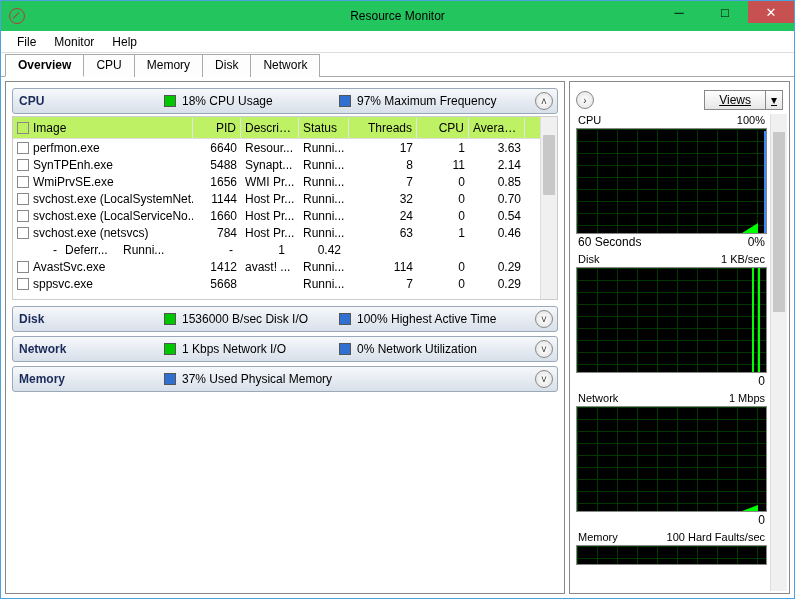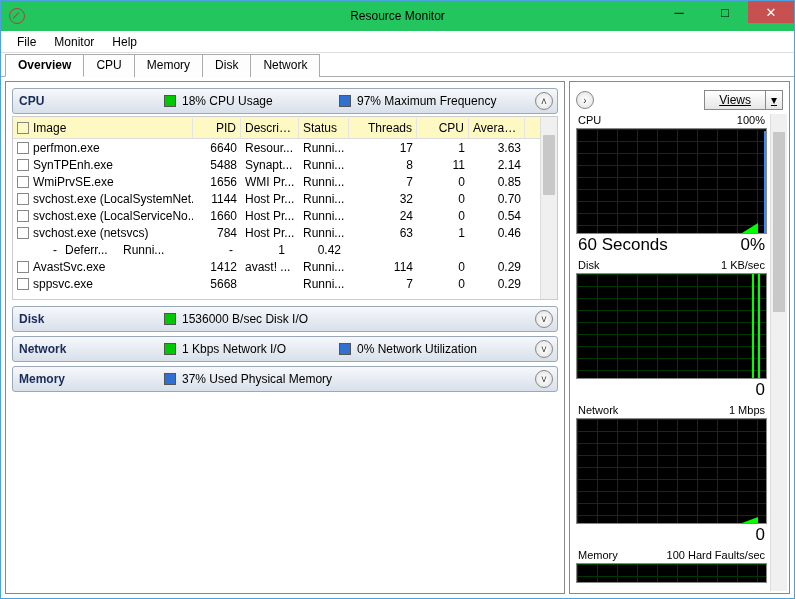--- a/index.html
+++ b/index.html
@@ -40,21 +40,21 @@
 .chip.green { background: #00c800; }
 .chip.blue  { background: #3070d0; }
 .circle-btn {
   width: 18px; height: 18px; border: 1px solid #888; border-radius: 50%;
   background: radial-gradient(#fff, #e0e0e0);
   position: absolute; right: 4px; display: flex; align-items: center; justify-content: center;
   font-size: 10px; color: #333;
 }
 
 .table-wrap { border: 1px solid #ccc; height: 184px; overflow: hidden; margin-bottom: 6px; position: relative; }
-.thead { display: flex; background: #fef9c3; border-bottom: 1px solid #ddd; height: 22px; align-items: center; }
+.thead { display: flex; background: #bef264; border-bottom: 1px solid #ddd; height: 22px; align-items: center; }
 .thead .th { border-right: 1px solid #e4e4e4; padding: 3px 4px; overflow: hidden; white-space: nowrap; text-overflow: ellipsis; }
 .tbody .tr { display: flex; height: 17px; align-items: center; }
 .tbody .td { padding: 0 4px; overflow: hidden; white-space: nowrap; text-overflow: ellipsis; }
 .col-image { width: 180px; display: flex; align-items: center; }
 .col-pid   { width: 48px; text-align: right; }
 .col-desc  { width: 58px; }
 .col-stat  { width: 50px; }
 .col-thr   { width: 68px; text-align: right; }
 .col-cpu   { width: 52px; text-align: right; }
 .col-avg   { width: 56px; text-align: right; }
@@ -70,21 +70,21 @@
 
 .graph-block { margin-bottom: 2px; }
 .graph-head { display: flex; justify-content: space-between; font-size: 11px; padding: 0 2px 2px 2px; }
 .graph-canvas { width: 100%; height: 106px; background: #000; border: 1px solid #888; position: relative; overflow: hidden; }
 .graph-grid::before {
   content: ""; position: absolute; inset: 0;
   background-image: linear-gradient(#003800 1px, transparent 1px),
                     linear-gradient(90deg, #003800 1px, transparent 1px);
   background-size: 20px 12px;
 }
-.graph-foot { display: flex; justify-content: space-between; font-size: 17px; padding: 1px 2px 2px 2px; }
+.graph-foot { display: flex; justify-content: space-between; font-size: 12px; padding: 1px 2px 2px 2px; }
 .spike { position: absolute; right: 6px; bottom: 0; width: 2px; background: #00ff00; }
 .blueline { position:absolute; right:0; top:2px; bottom:0; width:2px; background:#3a8bff; }
 .tail { position:absolute; right:8px; bottom:0; border-left:16px solid transparent; border-bottom:10px solid #00ff00;}
 .right-scroll { position: absolute; right: 2px; top: 32px; bottom: 2px; width: 17px; background: #f0f0f0; border-left: 1px solid #ddd; }
 .right-scroll .thumb { position: absolute; left: 2px; right: 2px; top: 18px; height: 180px; background: #c8c8c8; }
 .graphs-area { position: absolute; left: 6px; right: 22px; top: 32px; bottom: 2px; overflow: hidden; }
 </style>
 </head>
 <body>
 
@@ -251,20 +251,24 @@
           <div class="thumb"></div>
         </div>
     </div>
 
     <div class="section-header">
       <span class="sh-title">Disk</span>
       <span class="sh-stat1">
           <span class="chip green"></span>
           <span>1536000 B/sec Disk I/O</span>
         </span>
+      <span class="sh-stat2">
+          <span class="chip blue"></span>
+          <span>100% Highest Active Time</span>
+        </span>
       <span class="circle-btn">˅</span>
     </div>
 
     <div class="section-header" style="margin-top:4px;">
       <span class="sh-title">Network</span>
       <span class="sh-stat1">
           <span class="chip green"></span>
           <span>1 Kbps Network I/O</span>
         </span>
       <span class="sh-stat2">

